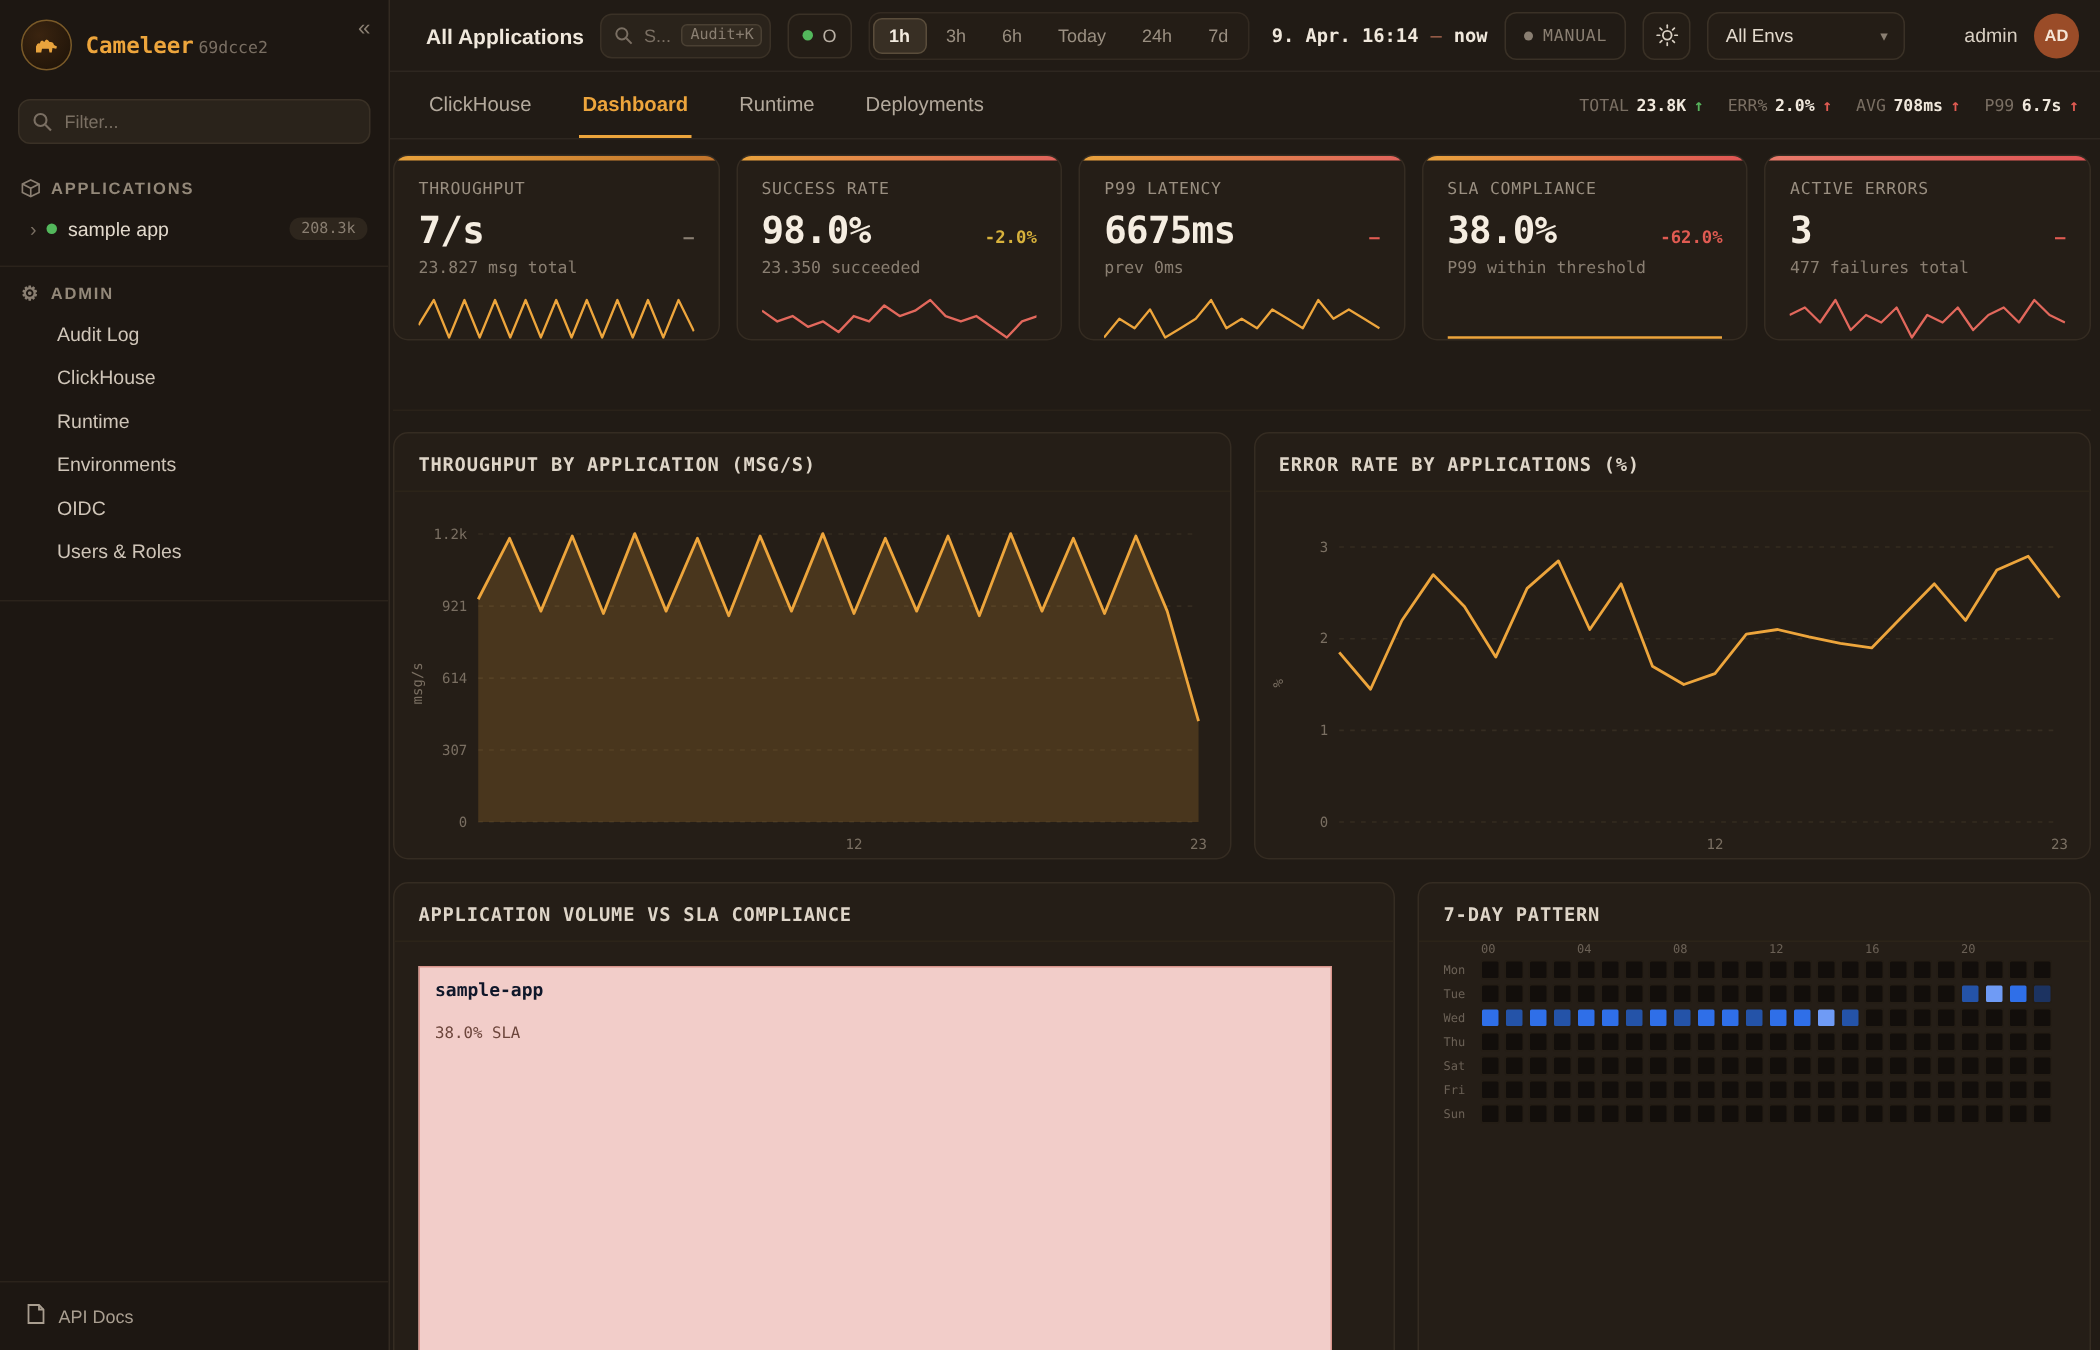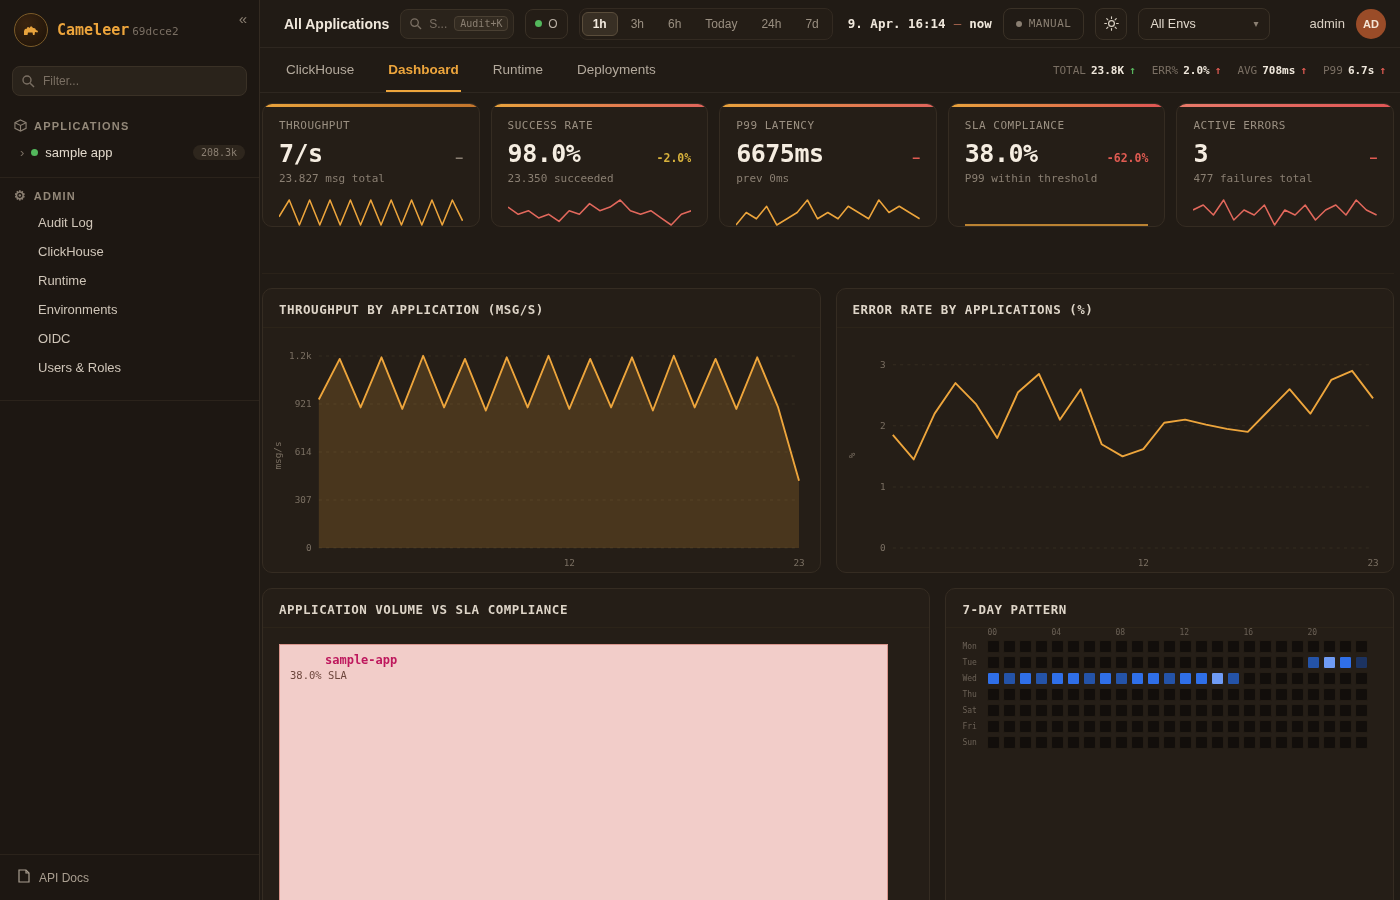--- a/index.html
+++ b/index.html
@@ -82,21 +82,21 @@
   .panel-head{padding:13px 16px 10px;font-family:"DejaVu Sans Mono",monospace;font-weight:bold;font-size:12.5px;color:#ded5c8;letter-spacing:.5px;border-bottom:1px solid #2c2419}
   .chart-body{flex:1;padding:8px 8px 2px}
   .bigchart{width:100%;height:100%;display:block}
   .bigchart text{font-family:"DejaVu Sans Mono",monospace;font-size:9px;fill:#7a6f62}
 
   .bottom-row{display:grid;grid-template-columns:1.49fr 1fr;gap:15px;margin-top:15px;height:430px}
   .panel{background:#251e17;border:1px solid #352c22;border-radius:10px;overflow:hidden;display:flex;flex-direction:column}
   .treemap-body{flex:1;padding:16px}
   .treemap-rect{width:96%;height:100%;border:1px solid;padding:8px 10px;cursor:pointer}
   .tm-name{font-family:"DejaVu Sans Mono",monospace;font-weight:bold;font-size:12px}
-  .tm-sla{color:#6d463c;font-family:"DejaVu Sans Mono",monospace;font-size:10.5px;margin-top:2px}
+  .tm-sla{color:#6d463c;font-family:"DejaVu Sans Mono",monospace;font-size:10.5px;margin-top:16px}
 
   .hm-tabs{display:flex;gap:4px;margin:14px 16px 12px;background:#1a140e;border:1px solid #2e261d;border-radius:8px;padding:3px;width:max-content}
   .hm-tab{border:none;background:none;color:#8a7f72;font-family:"DejaVu Sans Mono",monospace;font-size:11.5px;padding:4px 11px;border-radius:6px;cursor:pointer}
   .hm-tab.active{background:#332a1f;color:#f0e8dc;font-weight:bold}
   .hm-grid{padding:0 16px}
   .hm-row{display:flex;gap:3px;margin-bottom:3px;align-items:center}
   .hm-day{width:22px;min-width:22px;font-family:"DejaVu Sans Mono",monospace;font-size:8px;color:#6b6156}
   .hm-hour{width:13px;min-width:13px;font-family:"DejaVu Sans Mono",monospace;font-size:8px;color:#6b6156;white-space:nowrap;overflow:visible}
   .hm-cell{width:13px;min-width:13px;height:13px;border-radius:2px;border:1px solid #241d15}
 </style>
@@ -382,21 +382,21 @@
               </svg>
           </div>
         </div>
       </div>
 
       <div class="bottom-row">
         <div class="panel">
           <div class="panel-head">APPLICATION VOLUME VS SLA COMPLIANCE</div>
           <div class="treemap-body">
             <div class="treemap-rect" style="background: rgb(242, 205, 201); border-color: rgb(217, 149, 140);">
-              <div class="tm-name" style="color: #be185d; margin-left: 35px;">sample-app</div>
+              <div class="tm-name" style="color: #0f172a;">sample-app</div>
               <div class="tm-sla">38.0% SLA</div>
             </div>
           </div>
         </div>
 
         <div class="panel">
           <div class="panel-head">7-DAY PATTERN</div>
           <div class="hm-grid">
               <div class="hm-row">
                 <span class="hm-day"></span>

